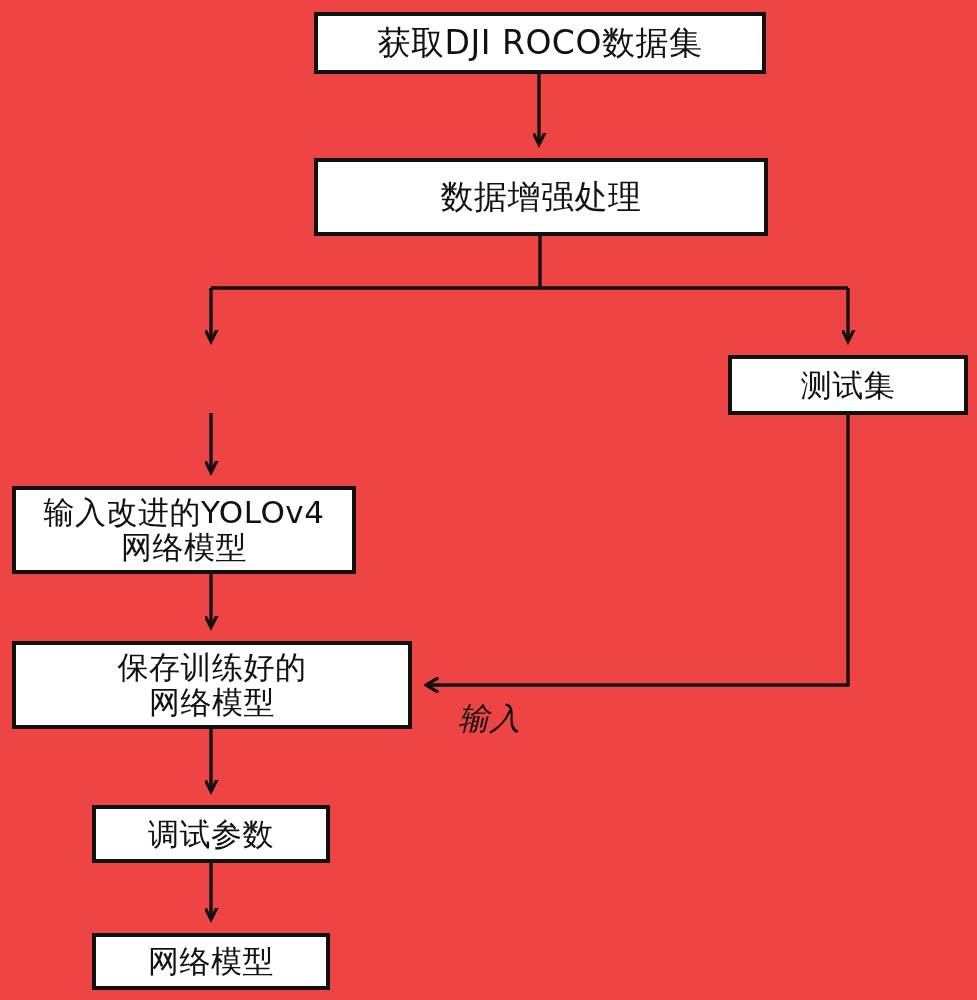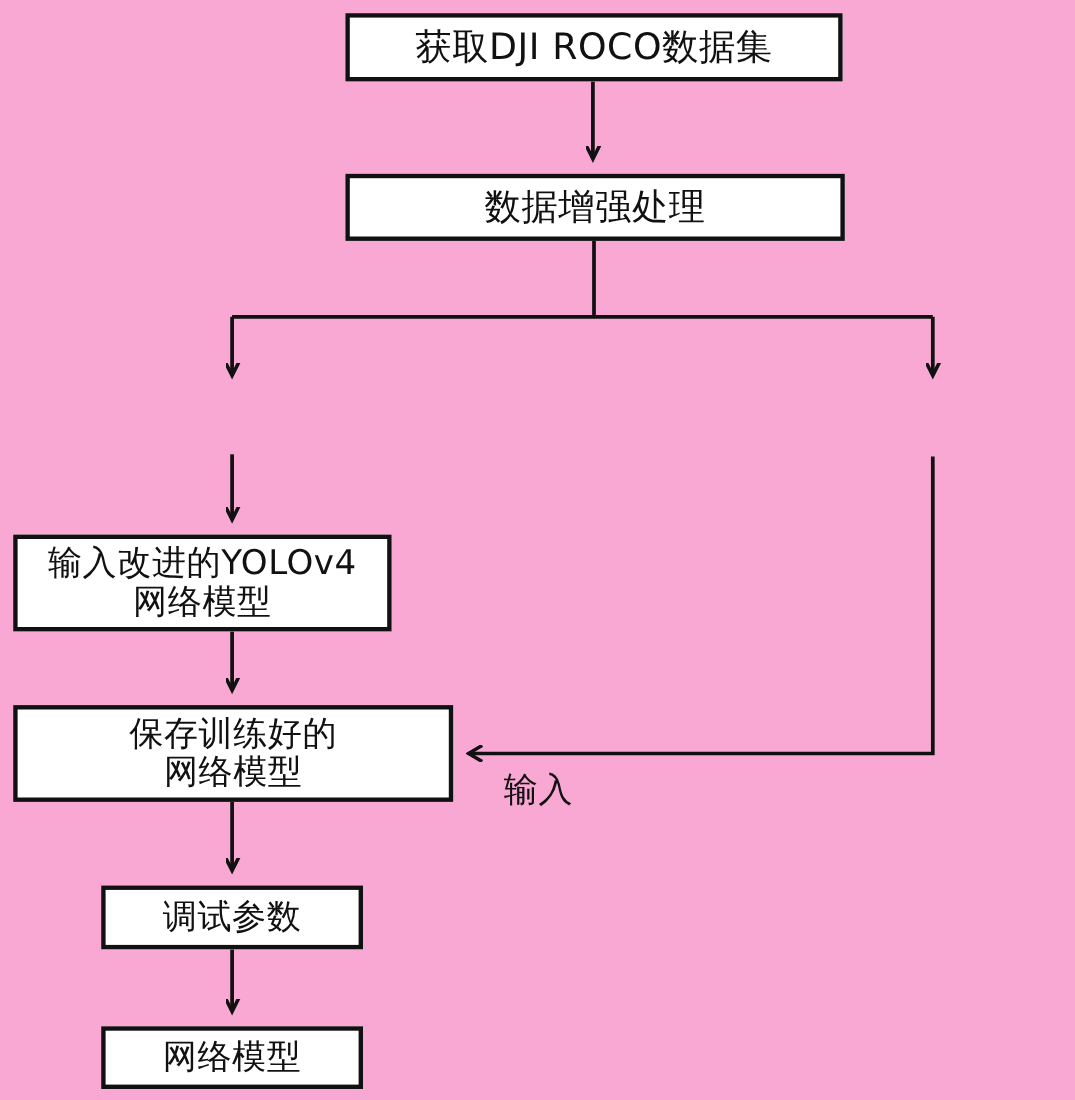--- a/index.html
+++ b/index.html
@@ -8,21 +8,21 @@
     padding: 0;
     background: #ffffff;
   }
   body {
     font-family: "DejaVu Sans", "Liberation Sans", sans-serif;
   }
   #canvas {
     position: relative;
     width: 977px;
     height: 1000px;
-    background: #f9a8d4;
+    background: #ef4444;
     overflow: hidden;
   }
   #edge-layer {
     position: absolute;
     left: 0;
     top: 0;
     width: 977px;
     height: 1000px;
     pointer-events: none;
   }
@@ -41,37 +41,37 @@
     white-space: pre-line;
     z-index: 2;
   }
   .node-label {
     display: block;
     width: 100%;
     white-space: pre-line;
   }
   
   #node-dataset      { left: 314px; top: 12px;  width: 452px; height: 62px;  font-size: 33px; }
-  #node-augment      { left: 314px; top: 158px; width: 454px; height: 61px;  font-size: 33px; }
+  #node-augment      { left: 314px; top: 158px; width: 454px; height: 78px;  font-size: 33px; }
   #node-trainset     { left: 92px;  top: 355px; width: 241px; height: 58px;  font-size: 31px; }
   #node-testset      { left: 728px; top: 355px; width: 240px; height: 60px;  font-size: 31px; }
   #node-yolo         { left: 12px;  top: 486px; width: 344px; height: 88px;  font-size: 31px; }
   #node-savemodel    { left: 12px;  top: 641px; width: 400px; height: 88px;  font-size: 31px; }
   #node-tuneparams   { left: 92px;  top: 805px; width: 238px; height: 58px;  font-size: 31px; align-items: center; }
   #node-result       { left: 92px;  top: 933px; width: 238px; height: 57px;  font-size: 31px; }
 
   .edge-label {
     position: absolute;
     color: #111111;
     font-size: 31px;
     line-height: 1;
     letter-spacing: 0.5px;
     z-index: 2;
   }
-  #label-input-edge { left: 458px; top: 703px; }
+  #label-input-edge { left: 458px; top: 703px; font-style: italic; }
 </style>
 </head>
 <body>
 
 <div id="canvas">
 
   <svg id="edge-layer" viewBox="0 0 977 1000" width="977" height="1000" xmlns="http://www.w3.org/2000/svg">
     <defs>
       <marker id="arrowDown" markerWidth="16" markerHeight="16" refX="6" refY="11" orient="0" markerUnits="userSpaceOnUse">
         <path d="M 0.5,0.5 L 6,11.5 L 11.5,0.5" fill="none" stroke="#111111" stroke-width="3.2" stroke-linecap="square" stroke-linejoin="miter"></path>
@@ -103,20 +103,23 @@
 
   <div class="node" id="node-dataset">
     <span class="node-label">获取DJI ROCO数据集</span>
   </div>
 
   <div class="node" id="node-augment">
     <span class="node-label">数据增强处理</span>
   </div>
 
 
+  <div class="node" id="node-testset">
+    <span class="node-label">测试集</span>
+  </div>
 
   <div class="node" id="node-yolo">
     <span class="node-label">输入改进的YOLOv4
 网络模型</span>
   </div>
 
   <div class="node" id="node-savemodel">
     <span class="node-label">保存训练好的
 网络模型</span>
   </div>

